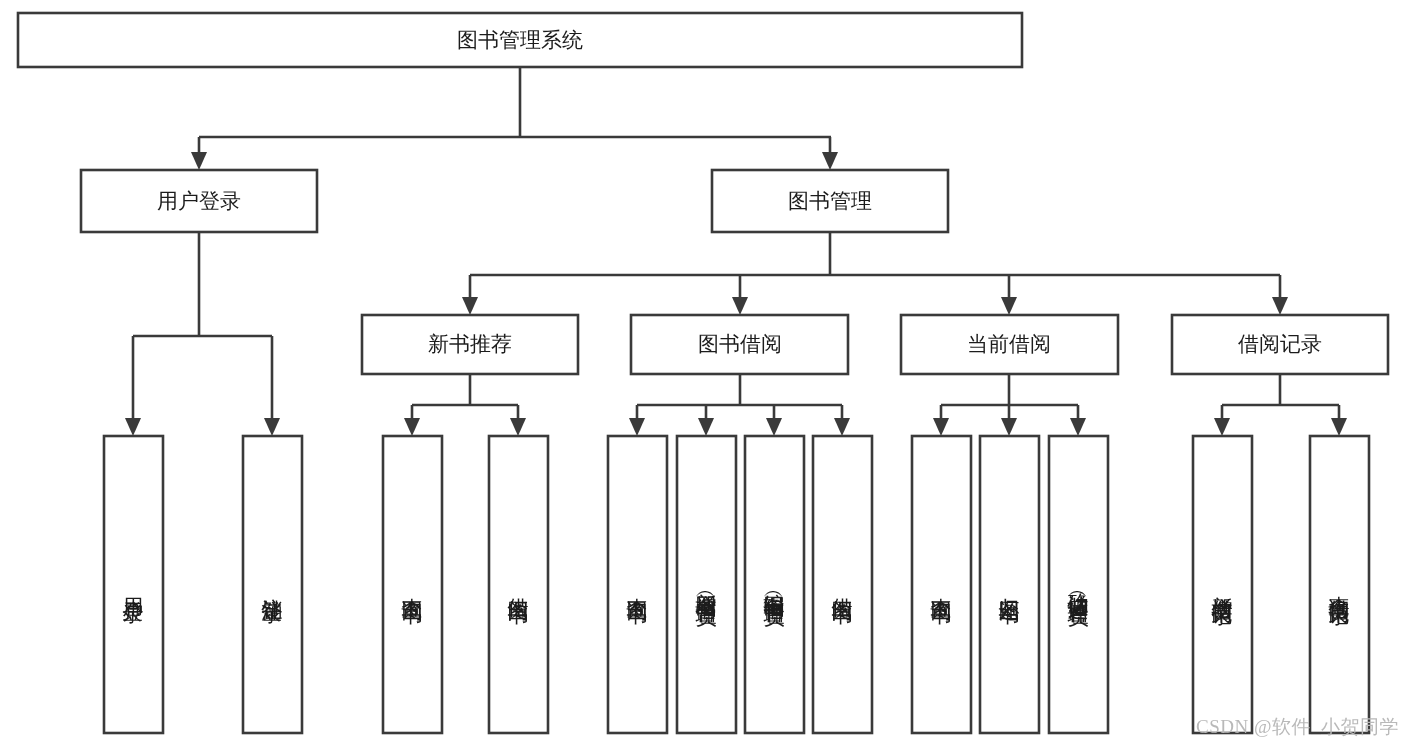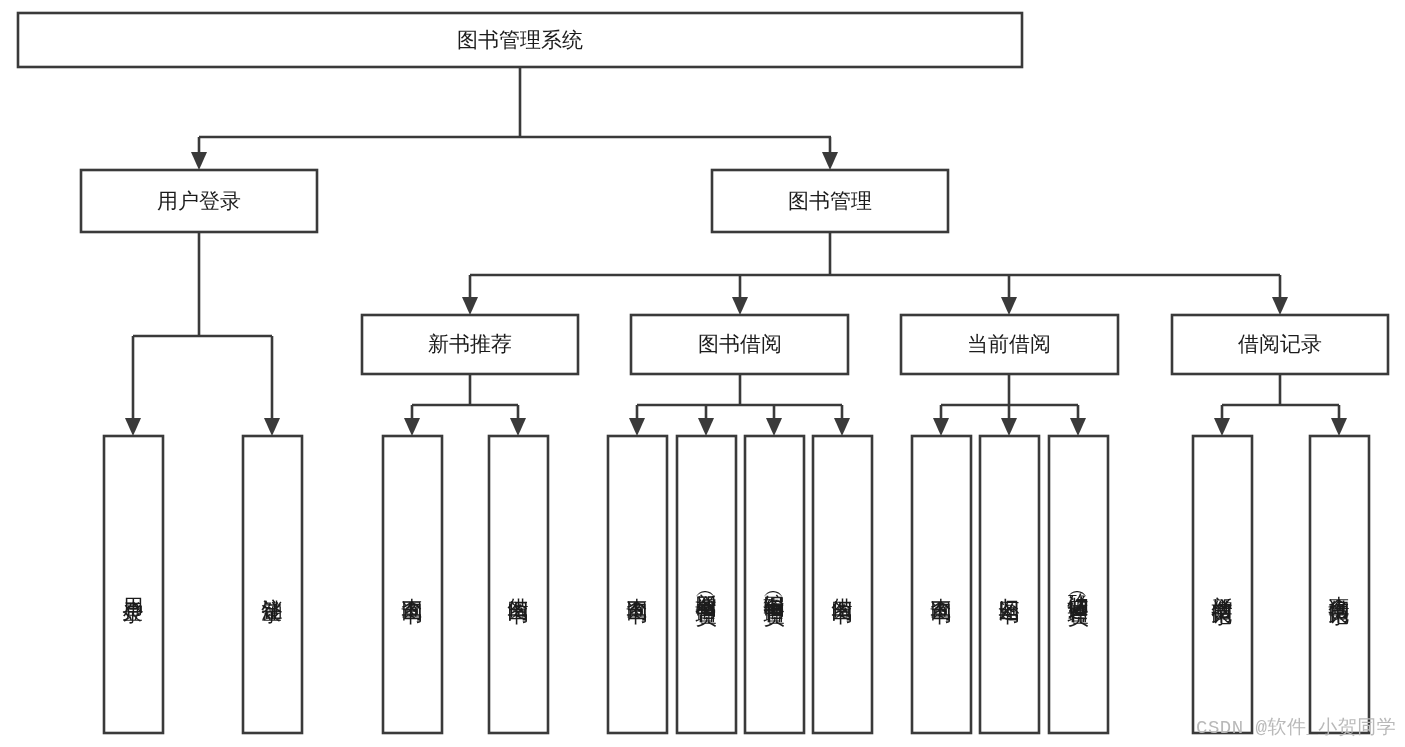--- a/index.html
+++ b/index.html
@@ -61,21 +61,21 @@
     letter-spacing: 2px;
     display: flex;
     align-items: center;
     justify-content: center;
     white-space: nowrap;
     pointer-events: none;
     user-select: none;
   }
   .watermark {
     position: absolute;
-    font-family: Liberation Mono, monospace;
+    font-family: Liberation Serif, serif;
     font-size: 19px;
     color: #b9b9b9;
     white-space: nowrap;
     letter-spacing: 0.5px;
   }
 </style>
 </head>
 <body>
 
 <div id="diagram-root">

